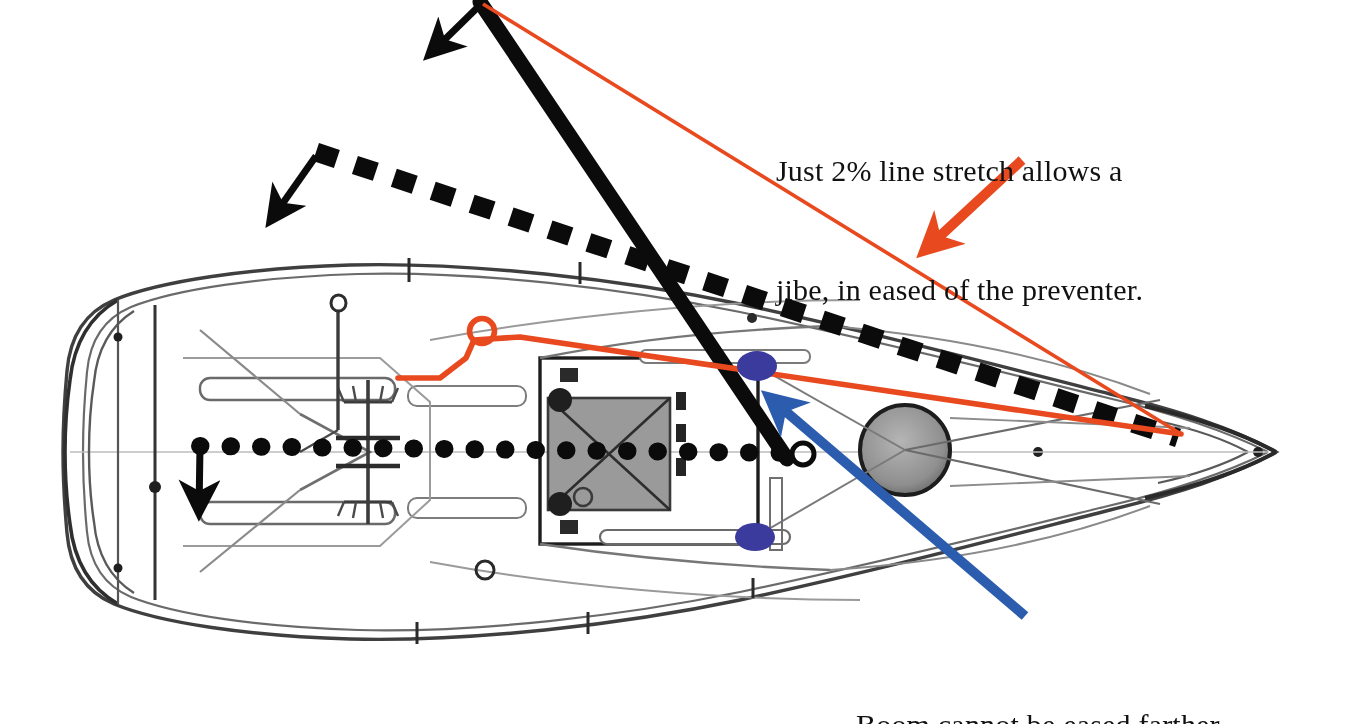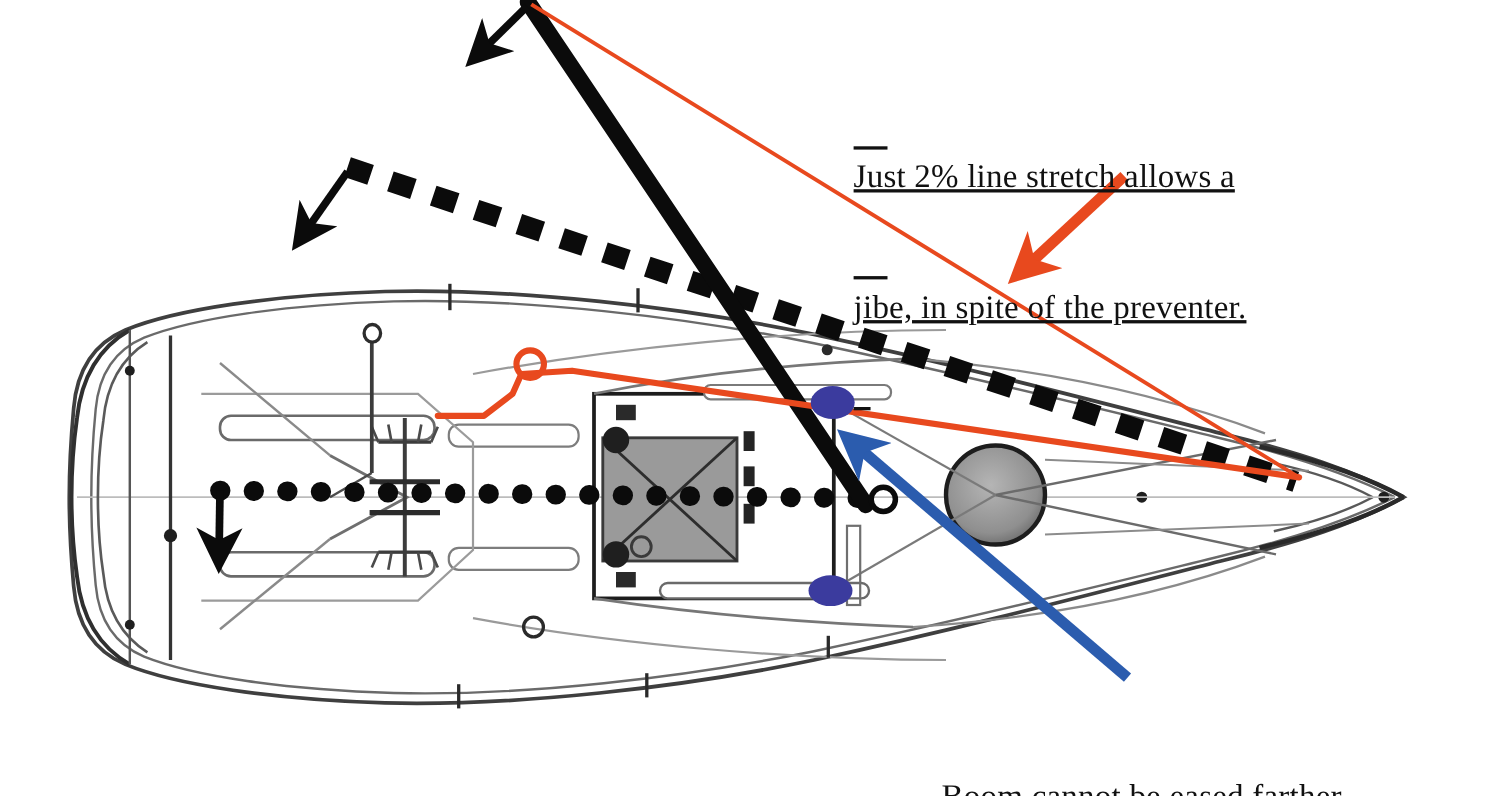--- a/index.html
+++ b/index.html
@@ -26,22 +26,21 @@
     position: absolute;
     font-family: "Liberation Serif", serif;
     color: #111111;
     font-size: 30px;
     line-height: 1.32;
     white-space: pre;
     letter-spacing: 0.2px;
   }
   #callout-stretch {
     left: 776px;
-    top: 62px;
-    text-decoration: underline;
+    top: 72px;
   }
   #callout-boom {
     left: 856px;
     top: 626px;
   }
 </style>
 </head>
 <body>
 
 <div id="stage">
@@ -184,21 +183,21 @@
 
     <g>
       <line x1="1025" y1="616" x2="770" y2="398" stroke="#2B5CAE" stroke-width="10" marker-end="url(#arrowBlue)"></line>
       <ellipse cx="757" cy="366" rx="20" ry="15" fill="#3B3B9E"></ellipse>
       <ellipse cx="755" cy="537" rx="20" ry="14" fill="#3B3B9E"></ellipse>
     </g>
   </svg>
 
   <div class="callout" id="callout-stretch">
     <div>Just 2% line stretch allows a</div>
-    <div>jibe, in spite of the preventer.</div>
+    <div>jibe, in eased of the preventer.</div>
   </div>
 
   <div class="callout" id="callout-boom">
     <div>Boom cannot be eased farther</div>
     
   </div>
 
 </div>
 
 </body></html>

